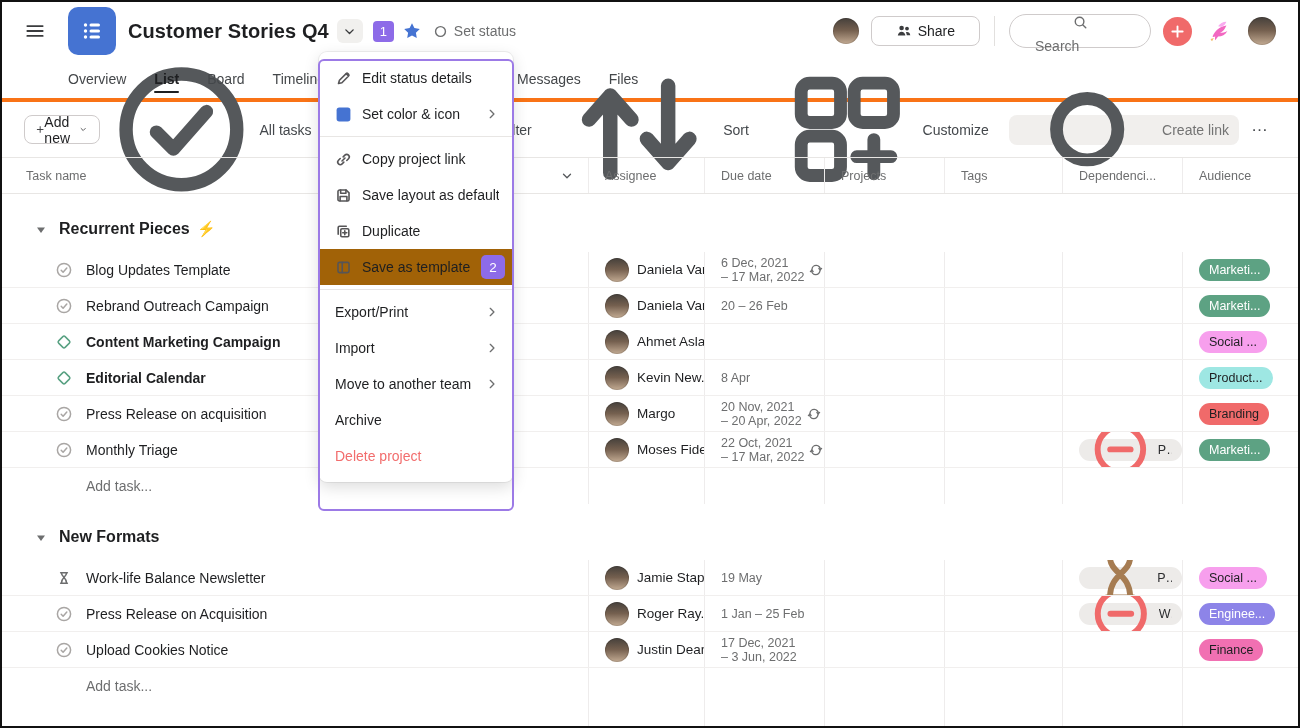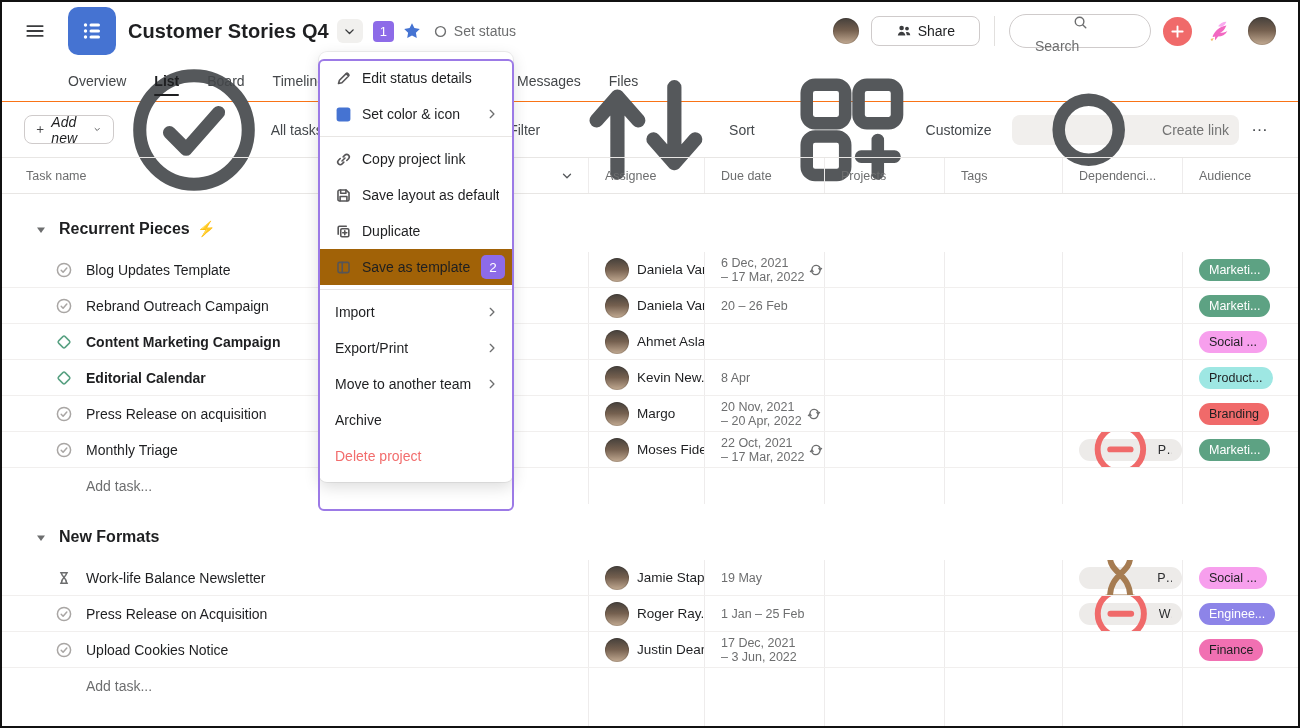--- a/index.html
+++ b/index.html
@@ -37,32 +37,32 @@
                       font-family:"Liberation Sans", sans-serif; background:transparent; }
   .search-box input::placeholder { color:#6d6e6f; }
   .plus-btn { width:29px; height:29px; border-radius:50%; background:#F06A6A; color:#fff; margin-left:12px;
               display:flex; align-items:center; justify-content:center; cursor:pointer; }
   .plus-btn svg { width:15px; height:15px; }
   .creature { width:28px; height:26px; margin-left:13px; }
   .avatar.lg { width:28px; height:28px; margin-left:15px; cursor:pointer; }
 
   
   .tabs { height:42px; flex:none; display:flex; align-items:center; padding-left:66px;
-          border-bottom:1px solid #f97316; }
+          border-bottom:4px solid #f97316; }
   .tab { position:relative; font-size:14px; color:#44474a; margin-right:28px; height:100%;
          display:flex; align-items:center; cursor:pointer; white-space:nowrap; }
   .tab.active { color:#1e1f21; font-weight:700; }
   .tab.active::after { content:""; position:absolute; left:0; right:0; bottom:5px; height:2px;
                        background:#1e1f21; border-radius:2px; }
   .tab.gap-before { margin-left:164px; }
 
   
   .toolbar { height:55px; flex:none; display:flex; align-items:center; padding:0 22px; }
-  .add-new { display:flex; align-items:center; gap:7px; height:29px; border:1px solid #cfcbcb;
-             border-radius:8px; padding:0 11px; font-size:14px; color:#1e1f21; cursor:pointer;font-style:italic; }
+  .add-new { display:flex; align-items:center; height:29px; border:1px solid #cfcbcb;
+             border-radius:8px; padding:0 11px; font-size:14px; color:#1e1f21; cursor:pointer; }
   .add-new svg { width:13px; height:13px; color:#3b3c3e; }
   .tools { margin-left:auto; display:flex; align-items:center; gap:10px; }
   .tool { display:flex; align-items:center; gap:7px; font-size:14px; color:#44484c;
           padding:0 10px; height:30px; cursor:pointer; white-space:nowrap; }
   .tool svg { width:15px; height:15px; color:#55585b; }
   .tool.btn { background:#f1efed; border-radius:8px; color:#737373; }
   .tool.more { font-size:17px; letter-spacing:2px; color:#44484c; padding:0 6px 8px 2px; }
 
   
   :root { --cols: 587px 116px 120px 120px 118px 120px 119px; }
@@ -671,29 +671,29 @@
           <svg viewBox="0 0 16 16" fill="none" stroke="currentColor" stroke-width="1.5" stroke-linecap="round" stroke-linejoin="round" style="width: 100%; height: 100%;">
             <rect x="2.8" y="3.2" width="10.4" height="9.6" rx="1.4"></rect>
             <path d="M6.8 3.2v9.6"></path>
           </svg>
         </span>
         <span class="mi-label">Save as template</span>
         <span class="menu-badge">2</span>
       </div>
       <div class="menu-divider"></div>
       <div class="menu-item">
+        <span class="mi-label">Export/Print</span>
+        <span class="mi-chevron" style="display: inline-flex;">
+          <svg viewBox="0 0 16 16" fill="none" stroke="currentColor" stroke-width="1.5" stroke-linecap="round" stroke-linejoin="round" style="width: 100%; height: 100%;">
+            <path d="M6 3.8L10.2 8 6 12.2"></path>
+          </svg>
+        </span>
+      </div>
+      <div class="menu-item">
         <span class="mi-label">Import</span>
-        <span class="mi-chevron" style="display: inline-flex;">
-          <svg viewBox="0 0 16 16" fill="none" stroke="currentColor" stroke-width="1.5" stroke-linecap="round" stroke-linejoin="round" style="width: 100%; height: 100%;">
-            <path d="M6 3.8L10.2 8 6 12.2"></path>
-          </svg>
-        </span>
-      </div>
-      <div class="menu-item">
-        <span class="mi-label">Export/Print</span>
         <span class="mi-chevron" style="display: inline-flex;">
           <svg viewBox="0 0 16 16" fill="none" stroke="currentColor" stroke-width="1.5" stroke-linecap="round" stroke-linejoin="round" style="width: 100%; height: 100%;">
             <path d="M6 3.8L10.2 8 6 12.2"></path>
           </svg>
         </span>
       </div>
       <div class="menu-item">
         <span class="mi-label">Move to another team</span>
         <span class="mi-chevron" style="display: inline-flex;">
           <svg viewBox="0 0 16 16" fill="none" stroke="currentColor" stroke-width="1.5" stroke-linecap="round" stroke-linejoin="round" style="width: 100%; height: 100%;">

